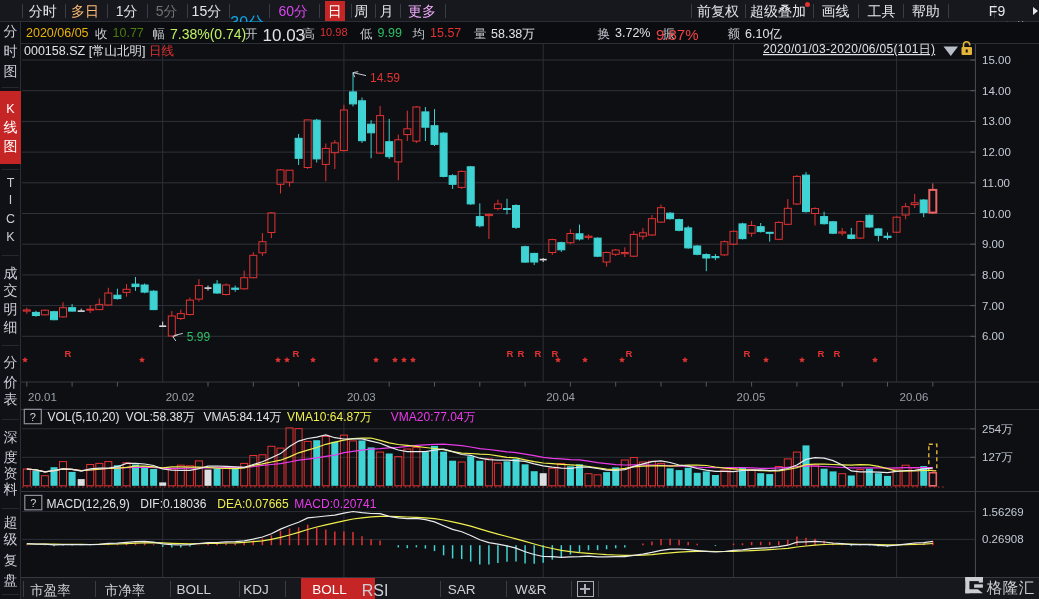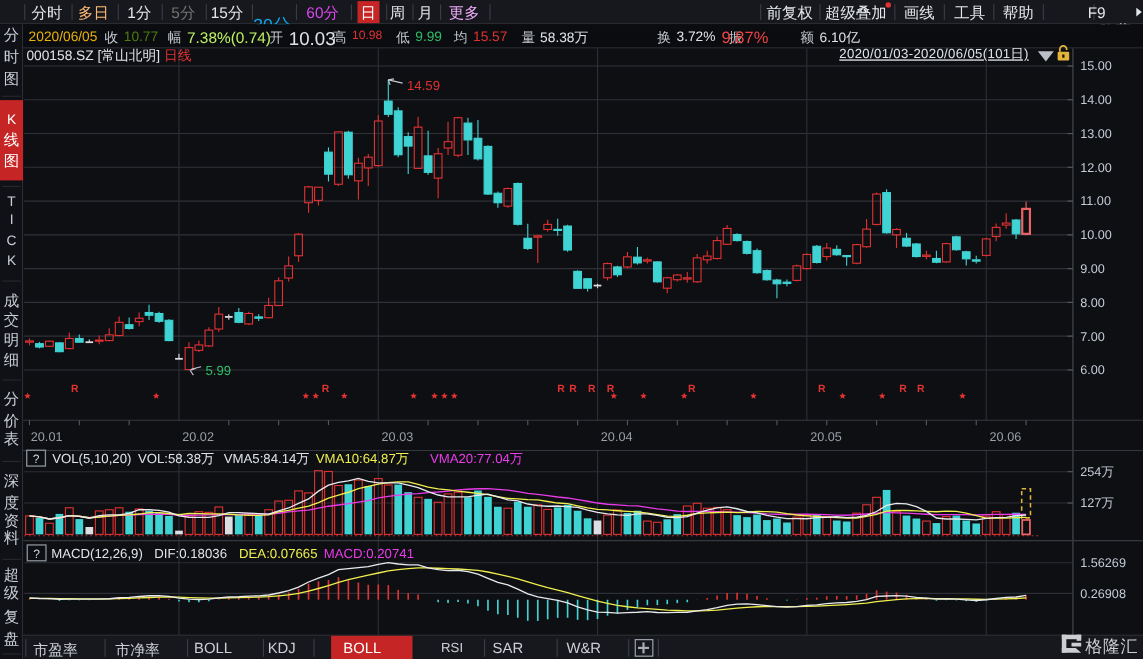--- a/index.html
+++ b/index.html
@@ -762,21 +762,21 @@
       <div style="position:absolute;left:284.9px;top:3px;width:1px;height:16px;background:#3a3d44"></div>
       <div style="position:absolute;left:440.1px;top:3px;width:1px;height:16px;background:#3a3d44"></div>
       <div style="position:absolute;left:505.8px;top:3px;width:1px;height:16px;background:#3a3d44"></div>
       <div style="position:absolute;left:570.7px;top:3px;width:1px;height:16px;background:#3a3d44"></div>
       <div style="position:absolute;left:598.2px;top:3px;width:1px;height:16px;background:#3a3d44"></div>
       <div style="position:absolute;left:50.5px;top:4px;transform:translateX(-50%);color:#ccd0d6;font-size:13.5px;white-space:nowrap">市盈率</div>
       <div style="position:absolute;left:125.1px;top:4px;transform:translateX(-50%);color:#ccd0d6;font-size:13.5px;white-space:nowrap">市净率</div>
       <div style="position:absolute;left:193.7px;top:4px;transform:translateX(-50%);color:#ccd0d6;font-size:13.5px;white-space:nowrap">BOLL</div>
       <div style="position:absolute;left:256.1px;top:4px;transform:translateX(-50%);color:#ccd0d6;font-size:13.5px;white-space:nowrap">KDJ</div>
       <div style="position:absolute;left:329.4px;top:4px;transform:translateX(-50%);color:#fff;font-size:13.5px;white-space:nowrap">BOLL</div>
-      <div style="position:absolute;left:411px;top:4px;transform:translateX(-50%);color:#ccd0d6;font-size:12px;white-space:nowrap">RSI</div>
+      <div style="position:absolute;left:375px;top:4px;transform:translateX(-50%);color:#ccd0d6;font-size:16px;white-space:nowrap">RSI</div>
       <div style="position:absolute;left:461.7px;top:4px;transform:translateX(-50%);color:#ccd0d6;font-size:13.5px;white-space:nowrap">SAR</div>
       <div style="position:absolute;left:530.7px;top:4px;transform:translateX(-50%);color:#ccd0d6;font-size:13.5px;white-space:nowrap">W&amp;R</div>
       <div style="position:absolute;left:576.5px;top:3.8px;width:17px;height:15.5px;border:1.5px solid #a8adb6"></div>
       <div style="position:absolute;left:584.2px;top:6.5px;width:1.6px;height:10px;background:#a8adb6"></div>
       <div style="position:absolute;left:580px;top:10.7px;width:10px;height:1.6px;background:#a8adb6"></div>
       <svg width="78" height="23" viewBox="0 0 78 23" style="position:absolute;left:963px;top:-2px">
 <g fill="#cdced2" transform="translate(2.3,1)">
 <rect x="0" y="0" width="17.6" height="4.1"></rect>
 <rect x="0" y="0" width="4.1" height="16.3"></rect>
 <rect x="13.5" y="0" width="4.1" height="5.6"></rect>

